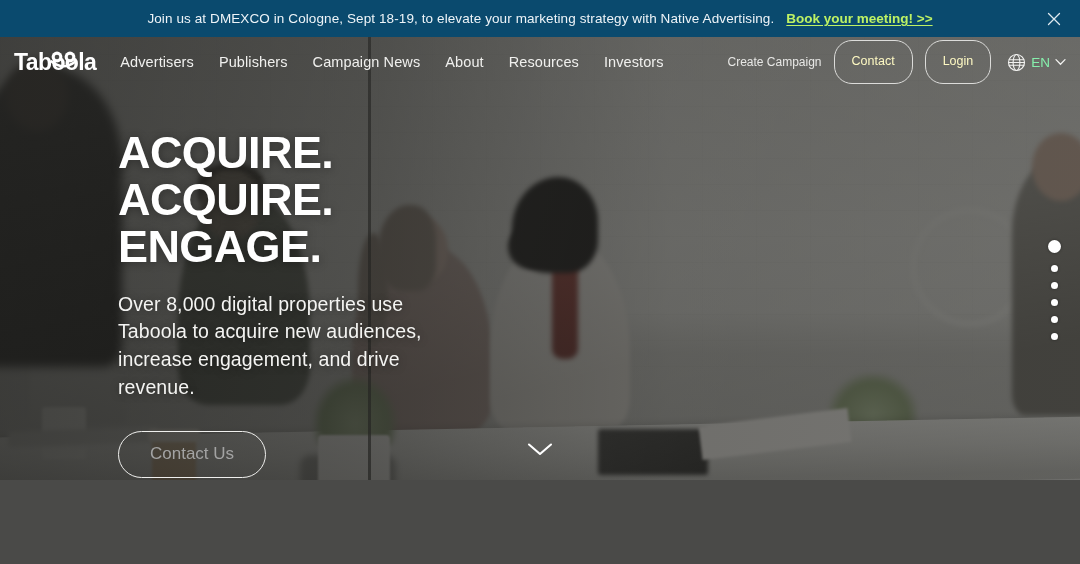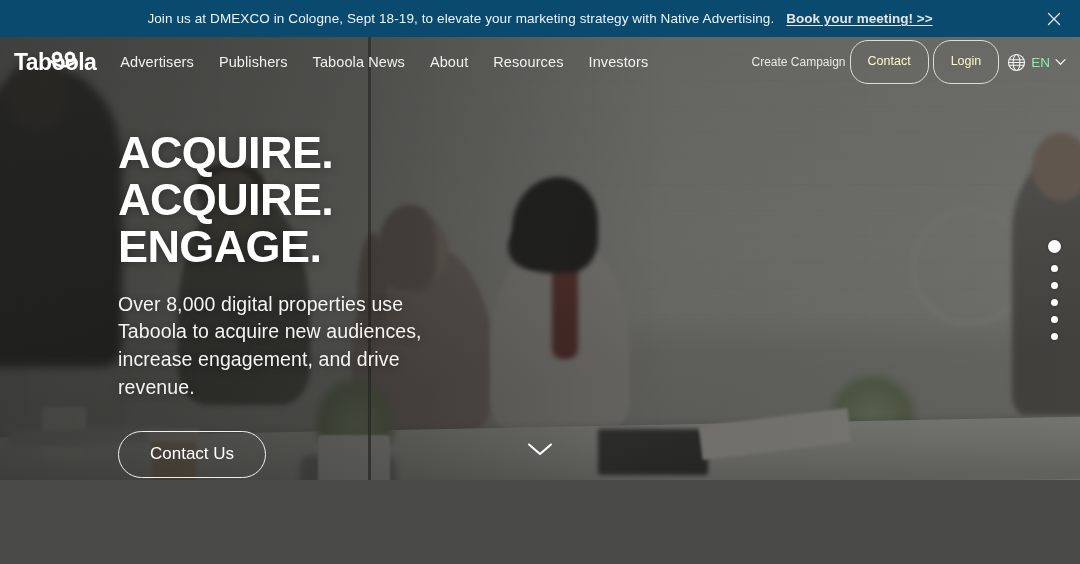--- a/index.html
+++ b/index.html
@@ -37,21 +37,21 @@
     align-items: baseline;
     gap: 12px;
   }
   .banner-text {
     color: #eef4f8;
     font-size: 13.5px;
     letter-spacing: 0.1px;
     white-space: nowrap;
   }
   .banner-link {
-    color: #e5e5e5;
+    color: #bef264;
     font-size: 13.5px;
     font-weight: bold;
     text-decoration: underline;
     text-underline-offset: 2px;
     white-space: nowrap;
     cursor: pointer;
   }
   .banner-close {
     position: absolute;
     right: 14px;
@@ -357,21 +357,21 @@
     color: #f0f0ee;
     font-size: 14.5px;
     letter-spacing: 0.1px;
     white-space: nowrap;
     cursor: pointer;
   }
   .nav-right {
     margin-left: auto;
     display: flex;
     align-items: center;
-    gap: 4px;
+    gap: 12px;
   }
   .create-campaign {
     color: #e8e8e6;
     font-size: 12px;
     white-space: nowrap;
     cursor: pointer;
   }
   .pill {
     border: 1px solid #dcdcda;
     border-radius: 18px;
@@ -418,21 +418,21 @@
     line-height: 1.42;
     letter-spacing: 0.1px;
     max-width: 330px;
     text-shadow: 0 1px 8px rgba(0,0,0,0.35);
   }
   .cta {
     display: inline-block;
     margin-top: 30px;
     border: 1px solid #efefed;
     border-radius: 26px;
-    color: #ffffff;
+    color: #a3a3a3;
     font-size: 17px;
     padding: 13px 31px;
     background: transparent;
     cursor: pointer;
     line-height: 1.1;
   }
 
   
   .dots {
     position: absolute;
@@ -542,21 +542,21 @@
         <circle cx="20" cy="6" r="5.4" fill="#ffffff"></circle>
         <circle cx="7" cy="6" r="2.3" fill="#4a4a48"></circle>
         <circle cx="20" cy="6" r="2.3" fill="#4a4a48"></circle>
         <path d="M1.6 10.5 Q13.5 20 25.4 10.5" stroke="#ffffff" stroke-width="2.6" fill="none" stroke-linecap="round"></path>
       </svg>
     </div>
 
     <div class="nav-links">
       <a class="nav-link">Advertisers</a>
       <a class="nav-link">Publishers</a>
-      <a class="nav-link">Taboola News</a>
+      <a class="nav-link">Campaign News</a>
       <a class="nav-link">About</a>
       <a class="nav-link">Resources</a>
       <a class="nav-link">Investors</a>
     </div>
 
     <div class="nav-right">
       <a class="create-campaign">Create Campaign</a>
       <button class="pill">Contact</button>
       <button class="pill">Login</button>
       <div class="lang">

